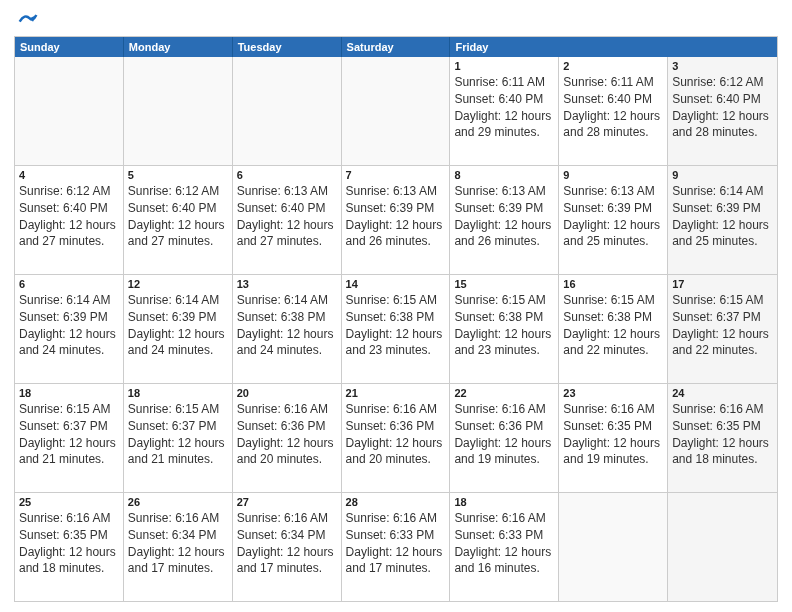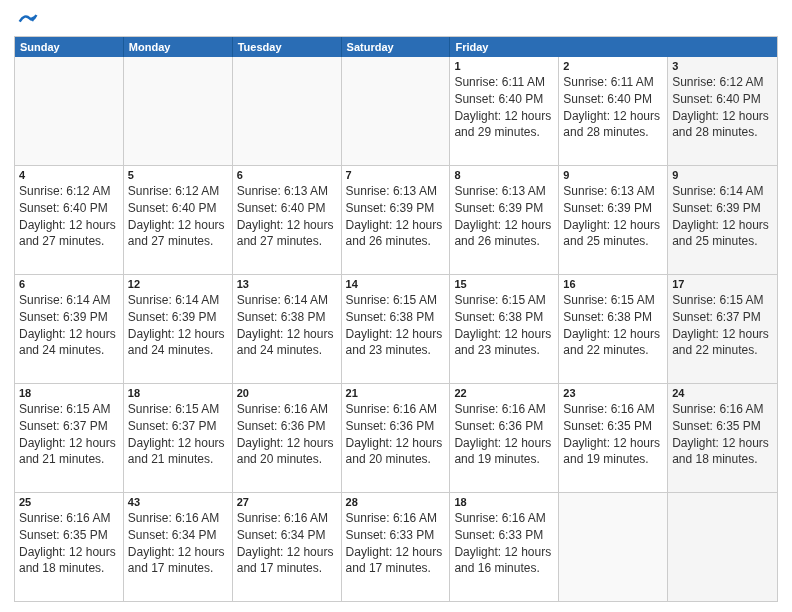--- a/index.html
+++ b/index.html
@@ -305,21 +305,21 @@
           </div>
         </div>
         <div class="cal-row">
           <div class="cal-cell">
             <span class="day-num">25</span>
             <div class="day-info" style="white-space: pre-line;">Sunrise: 6:16 AM
 Sunset: 6:35 PM
 Daylight: 12 hours and 18 minutes.</div>
           </div>
           <div class="cal-cell">
-            <span class="day-num">43</span>
+            <span class="day-num">26</span>
             <div class="day-info" style="white-space: pre-line;">Sunrise: 6:16 AM
 Sunset: 6:34 PM
 Daylight: 12 hours and 17 minutes.</div>
           </div>
           <div class="cal-cell">
             <span class="day-num">27</span>
             <div class="day-info" style="white-space: pre-line;">Sunrise: 6:16 AM
 Sunset: 6:34 PM
 Daylight: 12 hours and 17 minutes.</div>
           </div>

